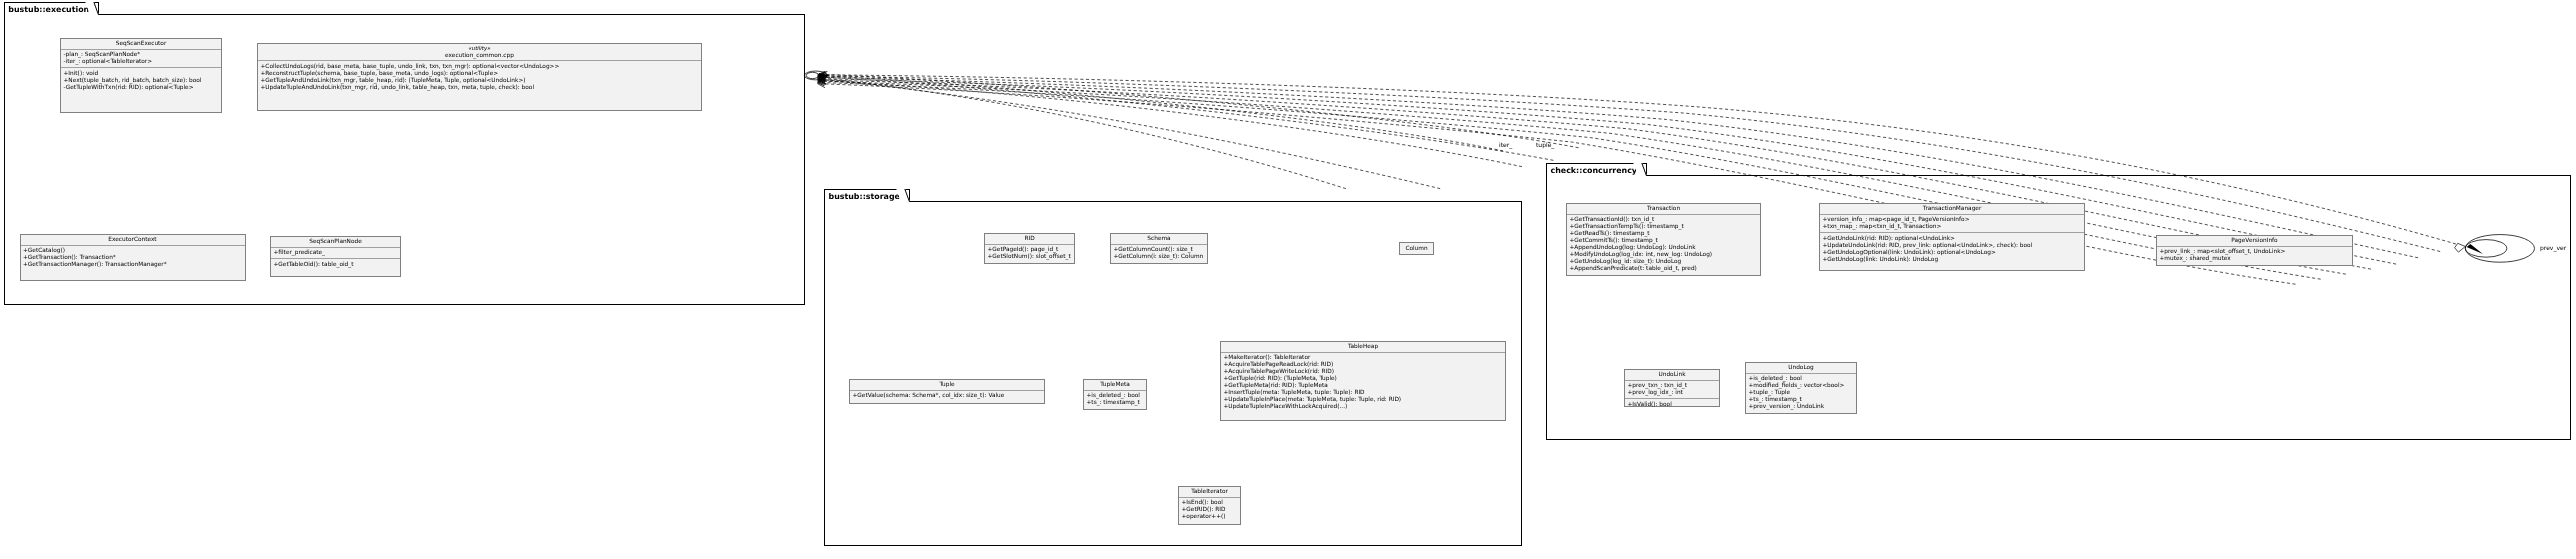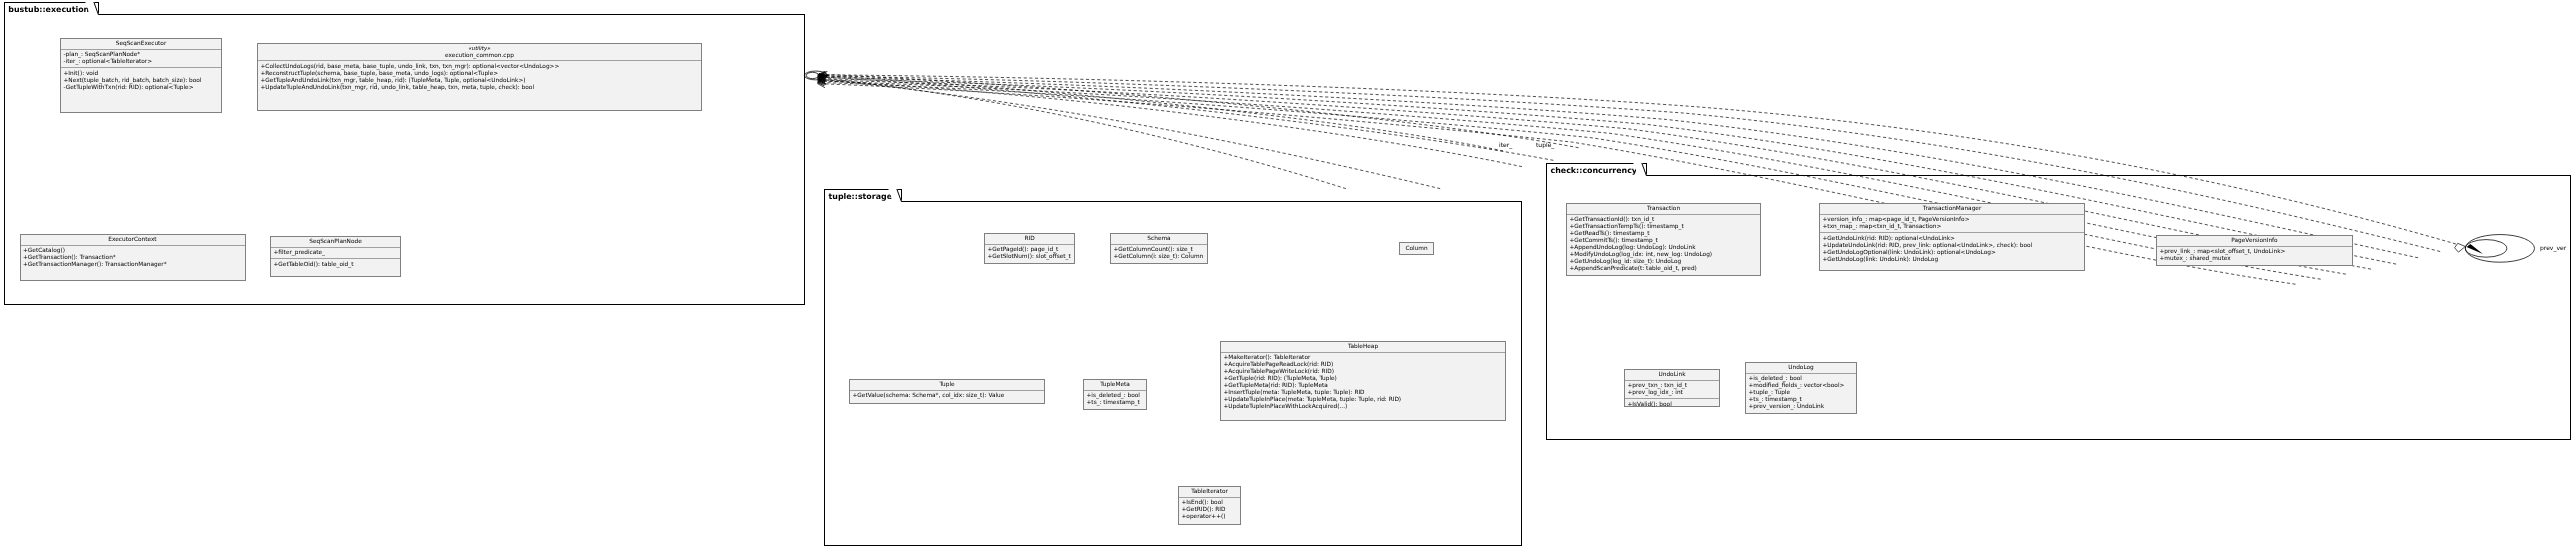--- a/index.html
+++ b/index.html
@@ -211,21 +211,21 @@
     <div class="cls-sec">
       <div>+filter_predicate_</div>
     </div>
     <div class="cls-sec">
       <div>+GetTableOid(): table_oid_t</div>
     </div>
   </div>
 
   <div class="pkg" style="left:824px; top:201px; width:698px; height:345px;">
     <div class="pkg-tab">
-      <span>tuple::storage</span>
+      <span>bustub::storage</span>
     </div>
   </div>
 
   <div class="cls" style="left:984px; top:233px; width:91px; height:31px;">
     <div class="cls-head">
       <span>RID</span>
     </div>
     <div class="cls-sec">
       <div>+GetPageId(): page_id_t</div>
       <div>+GetSlotNum(): slot_offset_t</div>

